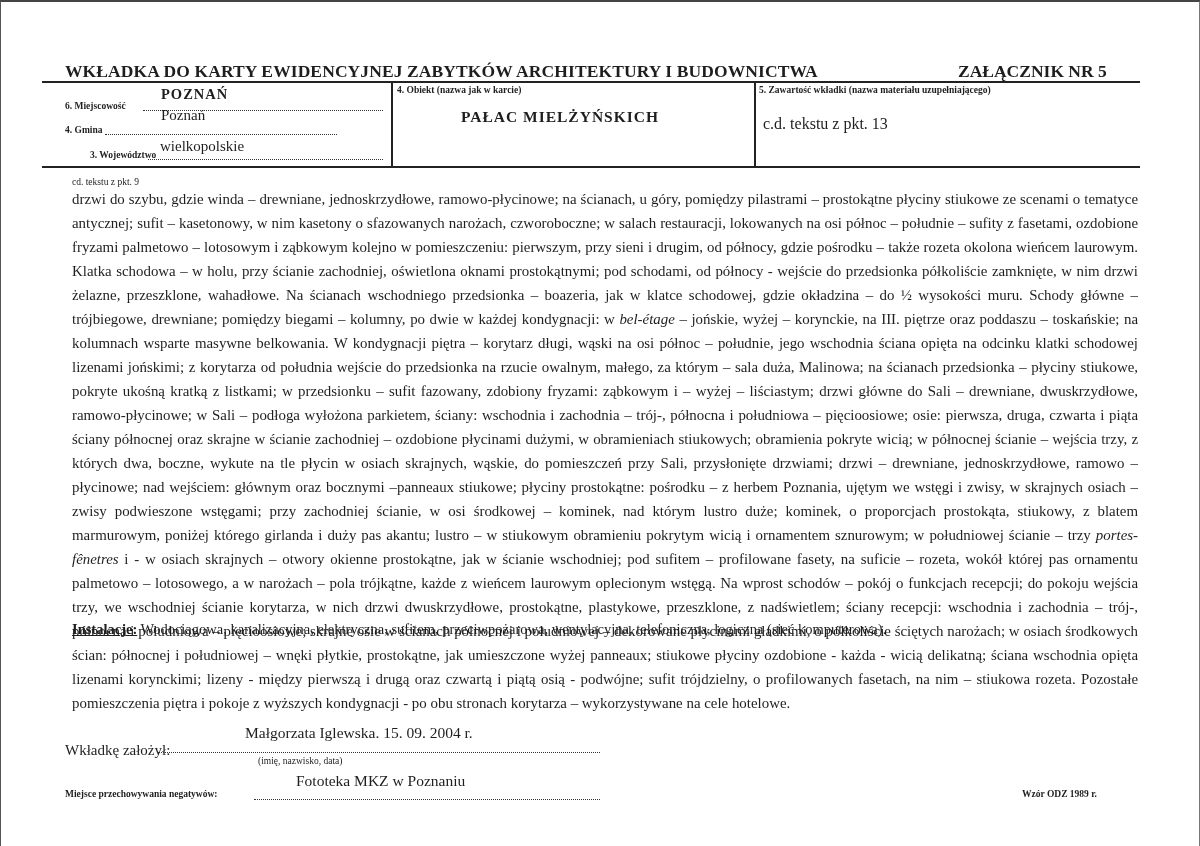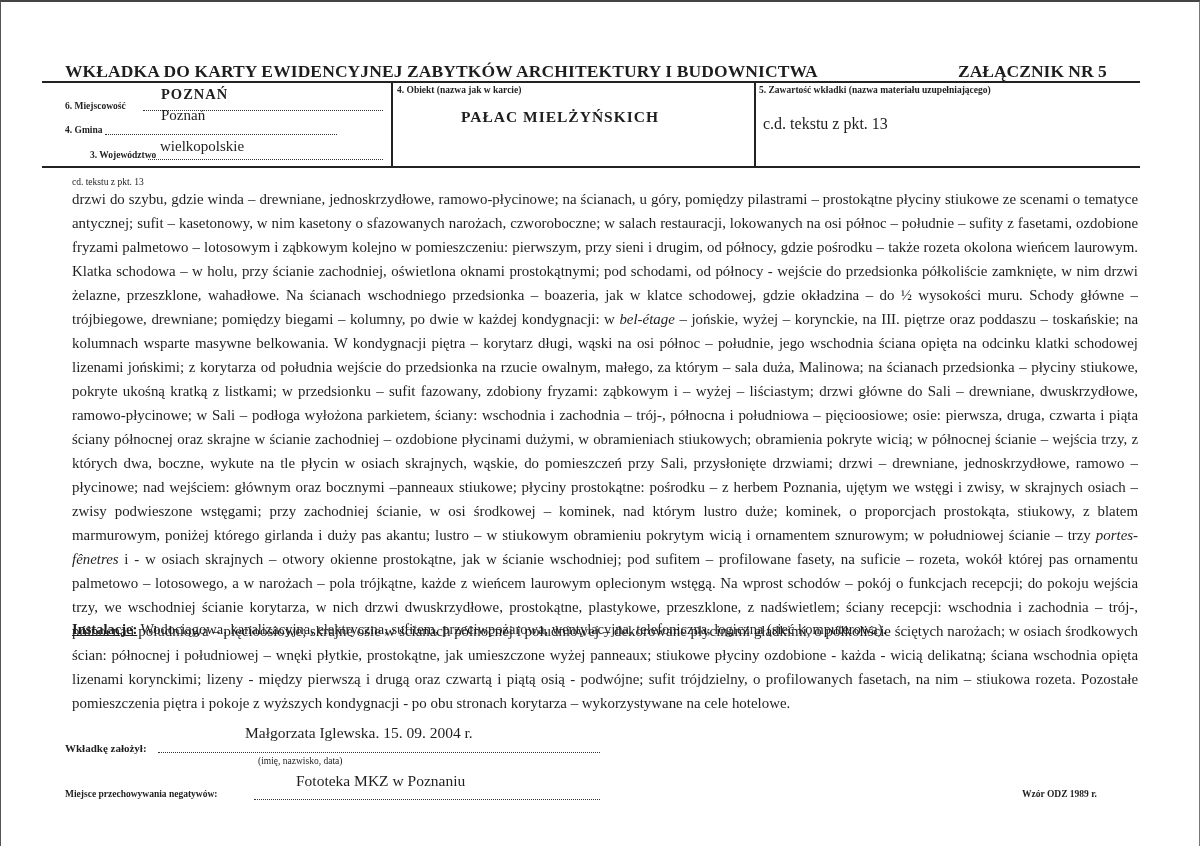--- a/index.html
+++ b/index.html
@@ -41,21 +41,21 @@
   .body-text {
     position:absolute; left:72px; top:187px; width:1066px;
     font-size:14.9px; line-height:24px; text-align:justify;
     hyphens:none;
   }
   .body-text p { margin:0; }
   .installs { position:absolute; left:72px; top:621px; font-size:14.5px; white-space:nowrap; }
   .installs .lbl { font-weight:bold; text-decoration:underline; }
 
   .signer-value { position:absolute; left:245px; top:724px; font-size:15.5px; white-space:nowrap; }
-  .signer-label { position:absolute; left:65px; top:742px; font-size:11px; font-weight:bold; }
+  .signer-label { position:absolute; left:65px; top:742px; font-size:15px; font-weight:normal; }
   .signer-dots { left:158px; top:752px; width:442px; }
   .signer-hint { position:absolute; left:258px; top:756px; font-size:9.5px;text-align:right; }
   .storage-value { position:absolute; left:296px; top:772px; font-size:15.5px; white-space:nowrap; }
   .storage-label { position:absolute; left:65px; top:789px; font-size:9.5px; font-weight:bold; }
   .storage-dots { left:254px; top:799px; width:346px; }
   .form-version { position:absolute; left:1022px; top:789px; font-size:9.5px; font-weight:bold; }
   em { font-style:italic; }
 </style>
 </head>
 <body>
@@ -81,21 +81,21 @@
 <div class="field-label" style="left:65px;top:150px;margin-left:25px;">3. Województwo</div>
 <div class="dots" style="left:148px;top:159px;width:235px;"></div>
 <div class="field-value" style="left:160px;top:138px;">wielkopolskie</div>
 
 <div class="box-label" style="left:397px;top:85px;">4. Obiekt (nazwa jak w karcie)</div>
 <div class="object-name">PAŁAC MIELŻYŃSKICH</div>
 
 <div class="box-label" style="left:759px;top:85px;font-family:Liberation Serif, serif;">5. Zawartość wkładki (nazwa materiału uzupełniającego)</div>
 <div class="content-type">c.d. tekstu z pkt. 13</div>
 
-<div class="cont-note">cd. tekstu z pkt. 13</div>
+<div class="cont-note">cd. tekstu z pkt. 9</div>
 <div class="body-text">
   <p><span>drzwi do szybu, gdzie winda – drewniane, jednoskrzydłowe, ramowo-płycinowe; na ścianach, u góry, pomiędzy pilastrami – prostokątne płyciny stiukowe ze scenami o tematyce antycznej; sufit – kasetonowy, w nim kasetony o sfazowanych narożach, czworoboczne; w salach restauracji, lokowanych na osi północ – południe – sufity z fasetami, ozdobione fryzami palmetowo – lotosowym i ząbkowym kolejno w pomieszczeniu: pierwszym, przy sieni i drugim, od północy, gdzie pośrodku – także rozeta okolona wieńcem laurowym. Klatka schodowa – w holu, przy ścianie zachodniej, oświetlona oknami prostokątnymi; pod schodami, od północy - wejście do przedsionka półkoliście zamknięte, w nim drzwi żelazne, przeszklone, wahadłowe. Na ścianach wschodniego przedsionka – boazeria, jak w klatce schodowej, gdzie okładzina – do ½ wysokości muru. Schody główne – trójbiegowe, drewniane; pomiędzy biegami – kolumny, po dwie w każdej kondygnacji: w </span><em>bel-étage</em><span> – jońskie, wyżej – korynckie, na III. piętrze oraz poddaszu – toskańskie; na kolumnach wsparte masywne belkowania. W kondygnacji piętra – korytarz długi, wąski na osi północ – południe, jego wschodnia ściana opięta na odcinku klatki schodowej lizenami jońskimi; z korytarza od południa wejście do przedsionka na rzucie owalnym, małego, za którym – sala duża, Malinowa; na ścianach przedsionka – płyciny stiukowe, pokryte ukośną kratką z listkami; w przedsionku – sufit fazowany, zdobiony fryzami: ząbkowym i – wyżej – liściastym; drzwi główne do Sali – drewniane, dwuskrzydłowe, ramowo-płycinowe; w Sali – podłoga wyłożona parkietem, ściany: wschodnia i zachodnia – trój-, północna i południowa – pięcioosiowe; osie: pierwsza, druga, czwarta i piąta ściany północnej oraz skrajne w ścianie zachodniej – ozdobione płycinami dużymi, w obramieniach stiukowych; obramienia pokryte wicią; w północnej ścianie – wejścia trzy, z których dwa, boczne, wykute na tle płycin w osiach skrajnych, wąskie, do pomieszczeń przy Sali, przysłonięte drzwiami; drzwi – drewniane, jednoskrzydłowe, ramowo – płycinowe; nad wejściem: głównym oraz bocznymi –panneaux stiukowe; płyciny prostokątne: pośrodku – z herbem Poznania, ujętym we wstęgi i zwisy, w skrajnych osiach – zwisy podwieszone wstęgami; przy zachodniej ścianie, w osi środkowej – kominek, nad którym lustro duże; kominek, o proporcjach prostokąta, stiukowy, z blatem marmurowym, poniżej którego girlanda i duży pas akantu; lustro – w stiukowym obramieniu pokrytym wicią i ornamentem sznurowym; w południowej ścianie – trzy </span><em>portes- fênetres</em><span> i - w osiach skrajnych – otwory okienne prostokątne, jak w ścianie wschodniej; pod sufitem – profilowane fasety, na suficie – rozeta, wokół której pas ornamentu palmetowo – lotosowego, a w narożach – pola trójkątne, każde z wieńcem laurowym oplecionym wstęgą. Na wprost schodów – pokój o funkcjach recepcji; do pokoju wejścia trzy, we wschodniej ścianie korytarza, w nich drzwi dwuskrzydłowe, prostokątne, plastykowe, przeszklone, z nadświetlem; ściany recepcji: wschodnia i zachodnia – trój-, północna i południowa – pięcioosiowe; skrajne osie w ścianach północnej i południowej – dekorowane płycinami gładkimi, o półkoliście ściętych narożach; w osiach środkowych ścian: północnej i południowej – wnęki płytkie, prostokątne, jak umieszczone wyżej panneaux; stiukowe płyciny ozdobione - każda - wicią delikatną; ściana wschodnia opięta lizenami korynckimi; lizeny - między pierwszą i drugą oraz czwartą i piątą osią - podwójne; sufit trójdzielny, o profilowanych fasetach, na nim – stiukowa rozeta. Pozostałe pomieszczenia piętra i pokoje z wyższych kondygnacji - po obu stronach korytarza – wykorzystywane na cele hotelowe.</span></p>
 </div>
 
 <div class="installs"><span class="lbl">Instalacje:</span><span> Wodociągowa, kanalizacyjna, elektryczna, sufitem, przeciwpożarowa, wentylacyjna, telefoniczna, logiczna (sieć komputerowa).</span></div>
 
 <div class="signer-value">Małgorzata Iglewska. 15. 09. 2004 r.</div>
 <div class="signer-label">Wkładkę założył:</div>
 <div class="dots signer-dots"></div>
 <div class="signer-hint">(imię, nazwisko, data)</div>

